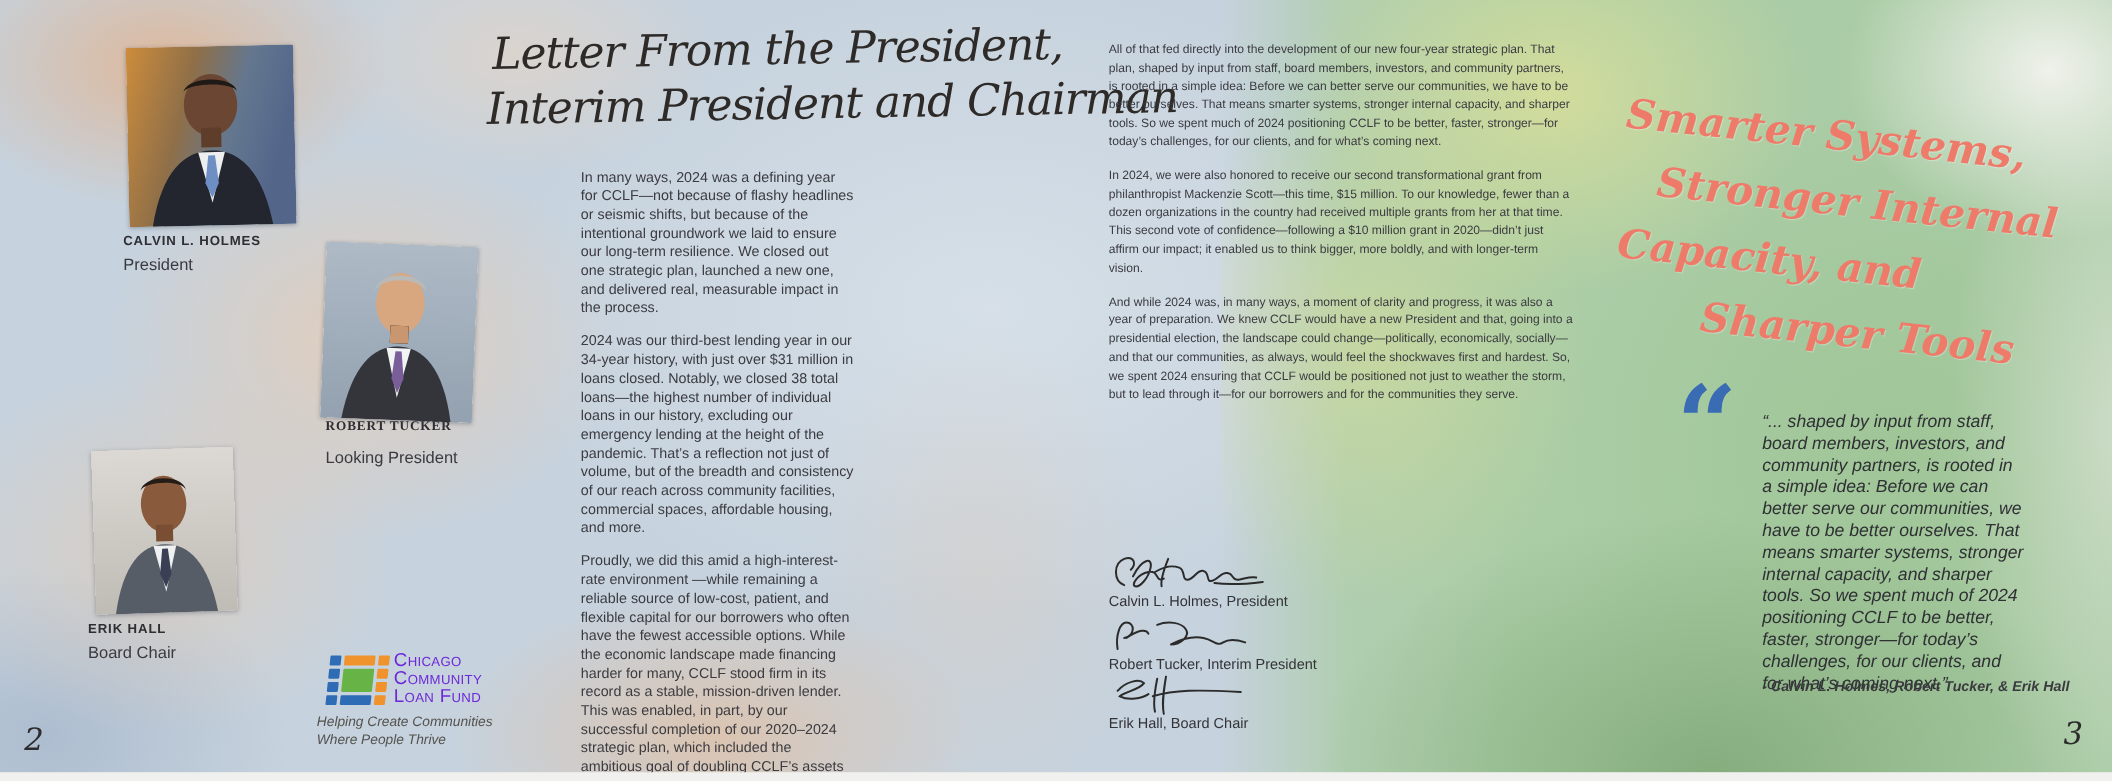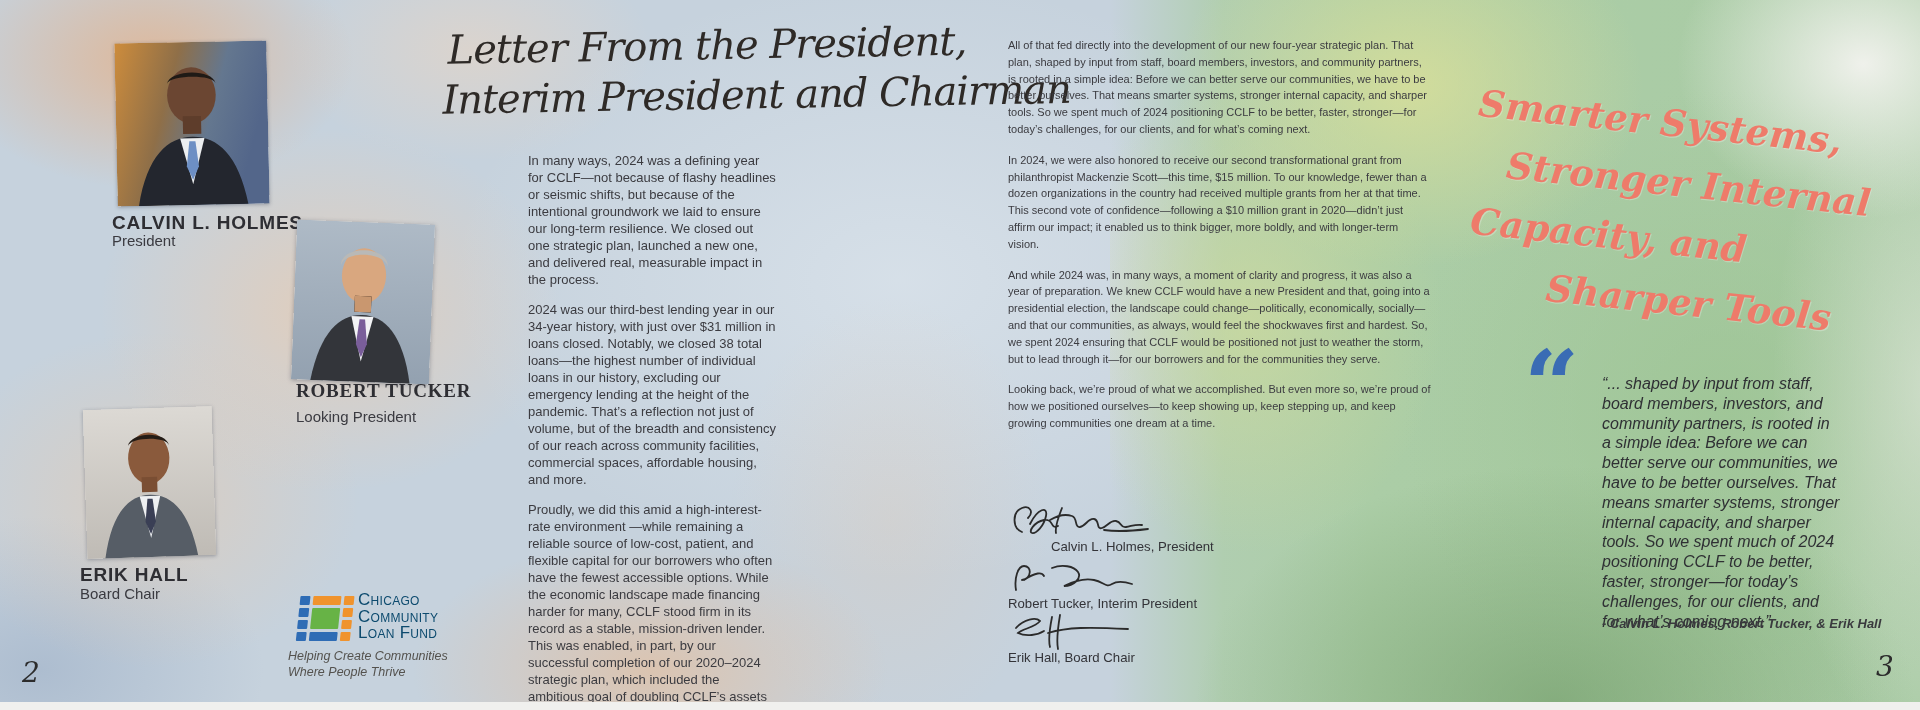--- a/index.html
+++ b/index.html
@@ -34,52 +34,52 @@
   }
   #scan-strip{top:auto;bottom:0;height:8px;background:#f0f0ee;}
 
   
   .photo{position:absolute;box-shadow:0 1px 4px rgba(40,50,70,0.35);}
   .photo svg{display:block;width:100%;height:100%;}
   #photo-calvin{left:116px;top:42px;width:152px;height:163px;transform:rotate(-1.2deg);}
   #photo-robert{left:294px;top:222px;width:138px;height:160px;transform:rotate(2.2deg);}
   #photo-erik{left:85px;top:408px;width:129px;height:149px;transform:rotate(-1.8deg);}
 
-  .person-name{position:absolute;font-weight:bold;font-size:19px;letter-spacing:0.8px;color:#2e2e33;}
+  .person-name{position:absolute;font-weight:bold;font-size:12px;letter-spacing:0.8px;color:#2e2e33;}
   .person-role{position:absolute;font-size:15px;color:#3a3a40;text-align:center;}
   #name-calvin{left:112px;top:212px;} #role-calvin{left:112px;top:232px;}
   #name-robert{left:296px;top:380px;font-family:Liberation Serif, serif;} #role-robert{left:296px;top:408px;}
   #name-erik{left:80px;top:564px;}    #role-erik{left:80px;top:585px;}
 
   
   #logo-mark{position:absolute;left:298px;top:596px;width:54px;height:48px;transform:skewX(-6deg);}
   #logo-mark .t{position:absolute;border-radius:1px;}
   #logo-text{position:absolute;left:358px;top:592px;font-variant:small-caps;
-             font-size:17px;line-height:16.5px;color:#0c4a6e;letter-spacing:0.3px;}
+             font-size:17px;line-height:16.5px;color:#6d28d9;letter-spacing:0.3px;}
   #logo-tagline{position:absolute;left:288px;top:649px;font-style:italic;font-size:12.5px;
                 line-height:15.5px;color:#54524e;}
 
   
   #title{position:absolute;left:448px;top:20px;width:540px;transform:rotate(-1deg);
          font-family:"DejaVu Serif",serif;font-style:italic;color:#2e2a27;}
   #title .tl{font-size:40px;line-height:50px;letter-spacing:-1px;white-space:nowrap;}
   #title .tl2{margin-left:-6px;}
 
   
   .col{position:absolute;color:#3b3b40;}
   .col p{margin:0 0 13px 0;}
   #col1{left:528px;top:152px;width:248px;font-size:13px;line-height:17px;}
   #col2{left:1008px;top:37px;width:424px;font-size:11px;line-height:16.8px;}
   #col2 p{margin-bottom:14px;}
 
   
   .sig{position:absolute;left:1008px;}
   .sig svg{display:block;}
   .sig-label{position:absolute;left:1008px;font-size:13.2px;color:#333338;}
-  #sig1{top:500px;} #sig1-label{top:539px;margin-left:43px;}
+  #sig1{top:500px;} #sig1-label{top:539px;}
   #sig2{top:562px;} #sig2-label{top:596px;}
   #sig3{top:614px;} #sig3-label{top:650px;}
 
   
   #headline{position:absolute;left:1482px;top:74px;width:400px;transform:rotate(6deg);
             transform-origin:0 0;font-family:"DejaVu Serif",serif;font-style:italic;font-weight:bold;
             font-size:37px;line-height:59px;color:#ee7b6a;
             text-shadow:1px 1px 0 rgba(255,255,255,0.25);}
   #headline div{white-space:nowrap;}
   #headline .h1{margin-left:34px;} #headline .h2{margin-left:4px;} #headline .h3{margin-left:86px;}
@@ -200,21 +200,20 @@
     <p>In many ways, 2024 was a defining year for CCLF—not because of flashy headlines or seismic shifts, but because of the intentional groundwork we laid to ensure our long-term resilience. We closed out one strategic plan, launched a new one, and delivered real, measurable impact in the process.</p>
     <p>2024 was our third-best lending year in our 34-year history, with just over $31 million in loans closed. Notably, we closed 38 total loans—the highest number of individual loans in our history, excluding our emergency lending at the height of the pandemic. That’s a reflection not just of volume, but of the breadth and consistency of our reach across community facilities, commercial spaces, affordable housing, and more.</p>
     <p>Proudly, we did this amid a high-interest-rate environment —while remaining a reliable source of low-cost, patient, and flexible capital for our borrowers who often have the fewest accessible options. While the economic landscape made financing harder for many, CCLF stood firm in its record as a stable, mission-driven lender. This was enabled, in part, by our successful completion of our 2020–2024 strategic plan, which included the ambitious goal of doubling CCLF’s assets to $200 million. At the time the plan was launched, that figure was visionary. Reaching it in four years, despite the headwinds of a global pandemic, economic uncertainty, and a rapidly shifting financial landscape, is a testament to the strength of our model and the trust of our partners.</p>
 
   </div>
 
   <div class="col" id="col2">
     <p>All of that fed directly into the development of our new four-year strategic plan. That plan, shaped by input from staff, board members, investors, and community partners, is rooted in a simple idea: Before we can better serve our communities, we have to be better ourselves. That means smarter systems, stronger internal capacity, and sharper tools. So we spent much of 2024 positioning CCLF to be better, faster, stronger—for today’s challenges, for our clients, and for what’s coming next.</p>
     <p>In 2024, we were also honored to receive our second transformational grant from philanthropist Mackenzie Scott—this time, $15 million. To our knowledge, fewer than a dozen organizations in the country had received multiple grants from her at that time. This second vote of confidence—following a $10 million grant in 2020—didn’t just affirm our impact; it enabled us to think bigger, more boldly, and with longer-term vision.</p>
     <p>And while 2024 was, in many ways, a moment of clarity and progress, it was also a year of preparation. We knew CCLF would have a new President and that, going into a presidential election, the landscape could change—politically, economically, socially—and that our communities, as always, would feel the shockwaves first and hardest. So, we spent 2024 ensuring that CCLF would be positioned not just to weather the storm, but to lead through it—for our borrowers and for the communities they serve.</p>
-    <p>Looking back, we’re proud of what we accomplished. But even more so, we’re proud of how we positioned ourselves—to keep showing up, keep stepping up, and keep growing communities one dream at a time.</p>
   </div>
 
   <div class="sig" id="sig1">
     <svg width="150" height="40" viewBox="0 0 150 40">
       <path d="M14 32 C4 28 4 12 14 8 C22 5 26 12 20 18 M22 24 C30 8 40 6 38 16 C36 26 28 34 24 33 C20 32 26 22 36 20 C46 18 42 30 50 26 M54 8 C50 18 47 28 48 33 M42 20 C52 14 58 14 64 16 C70 18 66 28 72 27 C78 26 80 18 86 19 C92 20 88 30 94 28 C100 26 102 20 108 21 C114 22 112 28 118 27 C124 26 128 24 134 25 M96 30 C110 32 124 31 140 29" fill="none" stroke="#2b2b2b" stroke-width="1.8" stroke-linecap="round"></path>
     </svg>
   </div>
   <div class="sig-label" id="sig1-label">Calvin L. Holmes, President</div>
 
   <div class="sig" id="sig2">

